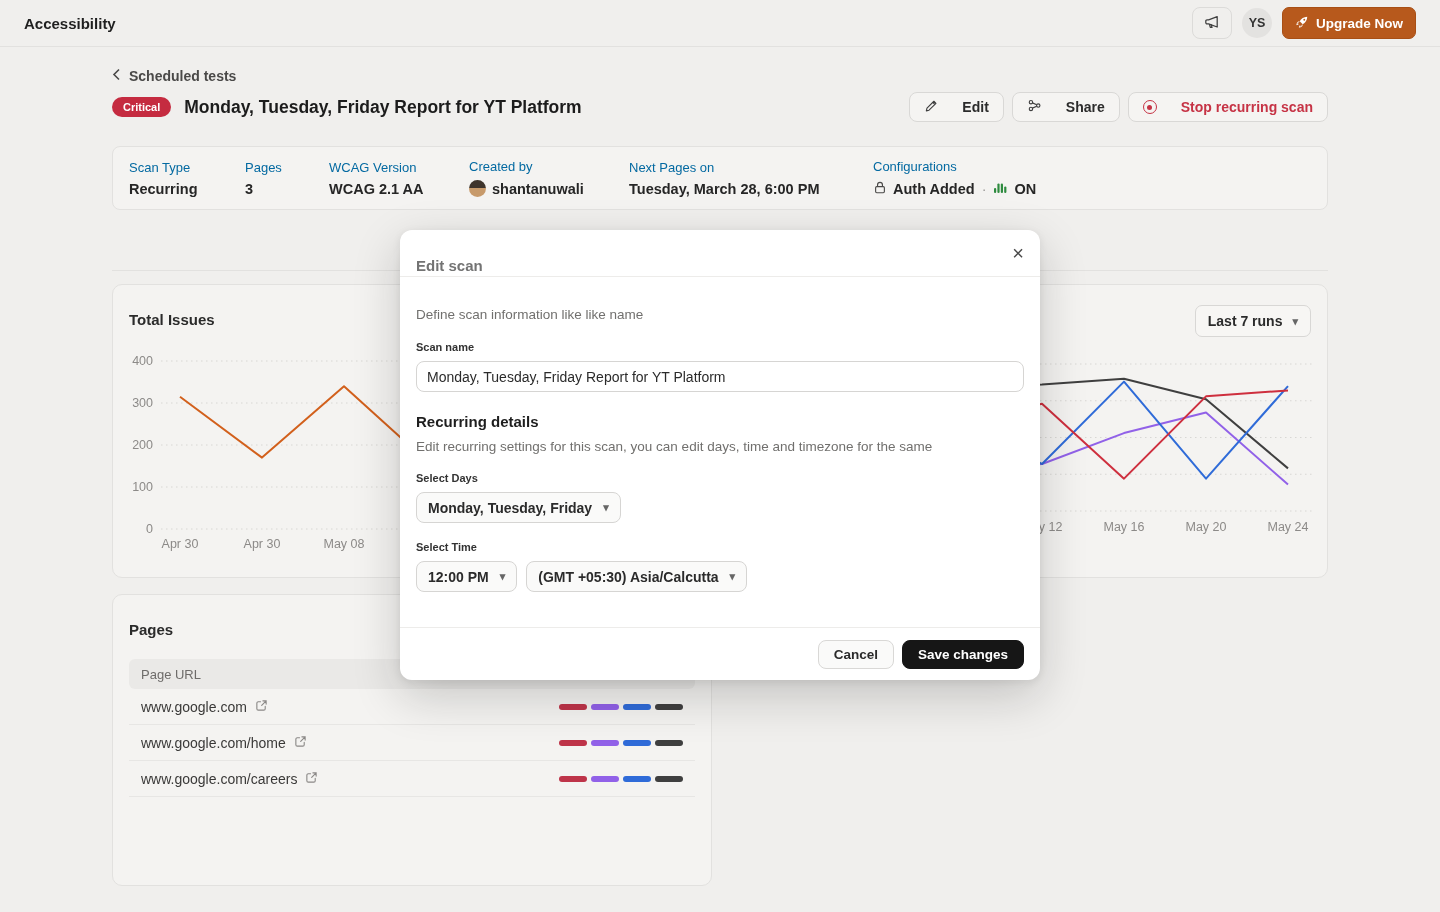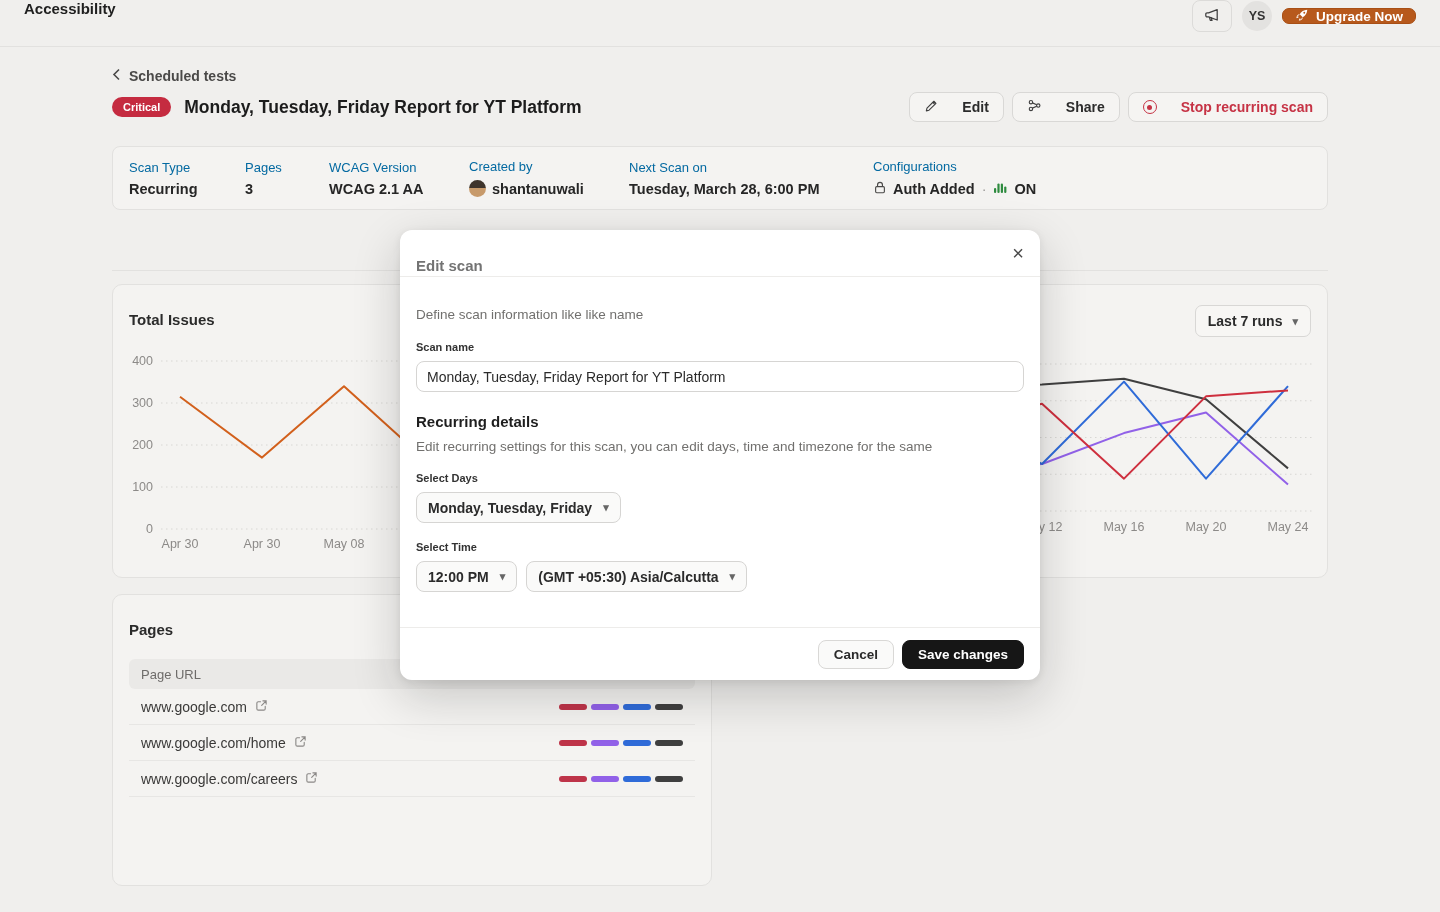--- a/index.html
+++ b/index.html
@@ -2,28 +2,28 @@
 <html><head>
 <meta charset="utf-8">
 <style>
   * { margin:0; padding:0; box-sizing:border-box; }
   html,body { width:1440px; height:912px; }
   body { font-family:"Liberation Sans", sans-serif; background:#F0EFED; overflow:hidden; }
   .app { position:relative; width:1440px; height:912px; background:#F0EFED; }
 
   
   .topbar { position:absolute; top:0; left:0; right:0; height:47px; border-bottom:1px solid #E2E1DF;
-            display:flex; align-items:flex-start; justify-content:space-between; padding:0 24px; }
+            display:flex; align-items:center; justify-content:space-between; padding:0 24px; }
   .app-title { font-size:15px; font-weight:700; color:#1F1F1F; }
   .topbar-right { display:flex; align-items:center; gap:10px; }
   .icon-btn { width:40px; height:32px; border:1px solid #DCDBD9; border-radius:8px; background:transparent;
               display:flex; align-items:center; justify-content:center; cursor:pointer; }
   .avatar { width:30px; height:30px; border-radius:50%; background:#E3E2E0; display:flex; align-items:center;
             justify-content:center; font-size:12.5px; font-weight:700; color:#333; cursor:pointer; }
-  .upgrade-btn { height:16px; background:#B7591C; border:1px solid #A84F15; border-radius:7px; color:#fff;
+  .upgrade-btn { height:32px; background:#B7591C; border:1px solid #A84F15; border-radius:7px; color:#fff;
                  font-weight:700; font-size:13.5px; display:flex; align-items:center; gap:7px; padding:0 12px; cursor:pointer; }
 
   
   .breadcrumb { position:absolute; left:112px; top:68px; display:flex; align-items:center; gap:8px;
                 font-size:14px; font-weight:600; color:#4A4948; cursor:pointer; }
   .title-row { position:absolute; left:112px; top:92px; width:1216px; display:flex; align-items:center; gap:13px; }
   .badge-critical { background:#C52B40; color:#fff; font-size:11px; font-weight:700; padding:4px 11px; border-radius:12px; }
   .page-title { font-size:17.5px; font-weight:700; color:#1C1C1C; }
   .title-actions { margin-left:auto; display:flex; gap:8px; }
   .btn { height:30px; padding:0 14px; border:1px solid #D9D8D6; border-radius:8px; background:#F5F4F2;
@@ -183,21 +183,21 @@
       <span class="v">WCAG 2.1 AA</span>
     </div>
     <div class="if w4">
       <span class="l">Created by</span>
       <span class="v">
         <span class="mini-avatar"></span>
         <span>shantanuwali</span>
       </span>
     </div>
     <div class="if w5">
-      <span class="l">Next Scan on</span>
+      <span class="l">Next Pages on</span>
       <span class="v">Tuesday, March 28, 6:00 PM</span>
     </div>
     <div class="if">
       <span class="l">Configurations</span>
       <span class="v">
         <span>
           <svg width="14" height="15" viewBox="0 0 16 17" fill="none" stroke="#4A4948" stroke-width="1.3">
             <rect x="3" y="7.5" width="10" height="7" rx="1.3"></rect>
               <path d="M5.2 7.5v-2a2.8 2.8 0 0 1 5.6 0v2"></path>
           </svg>

